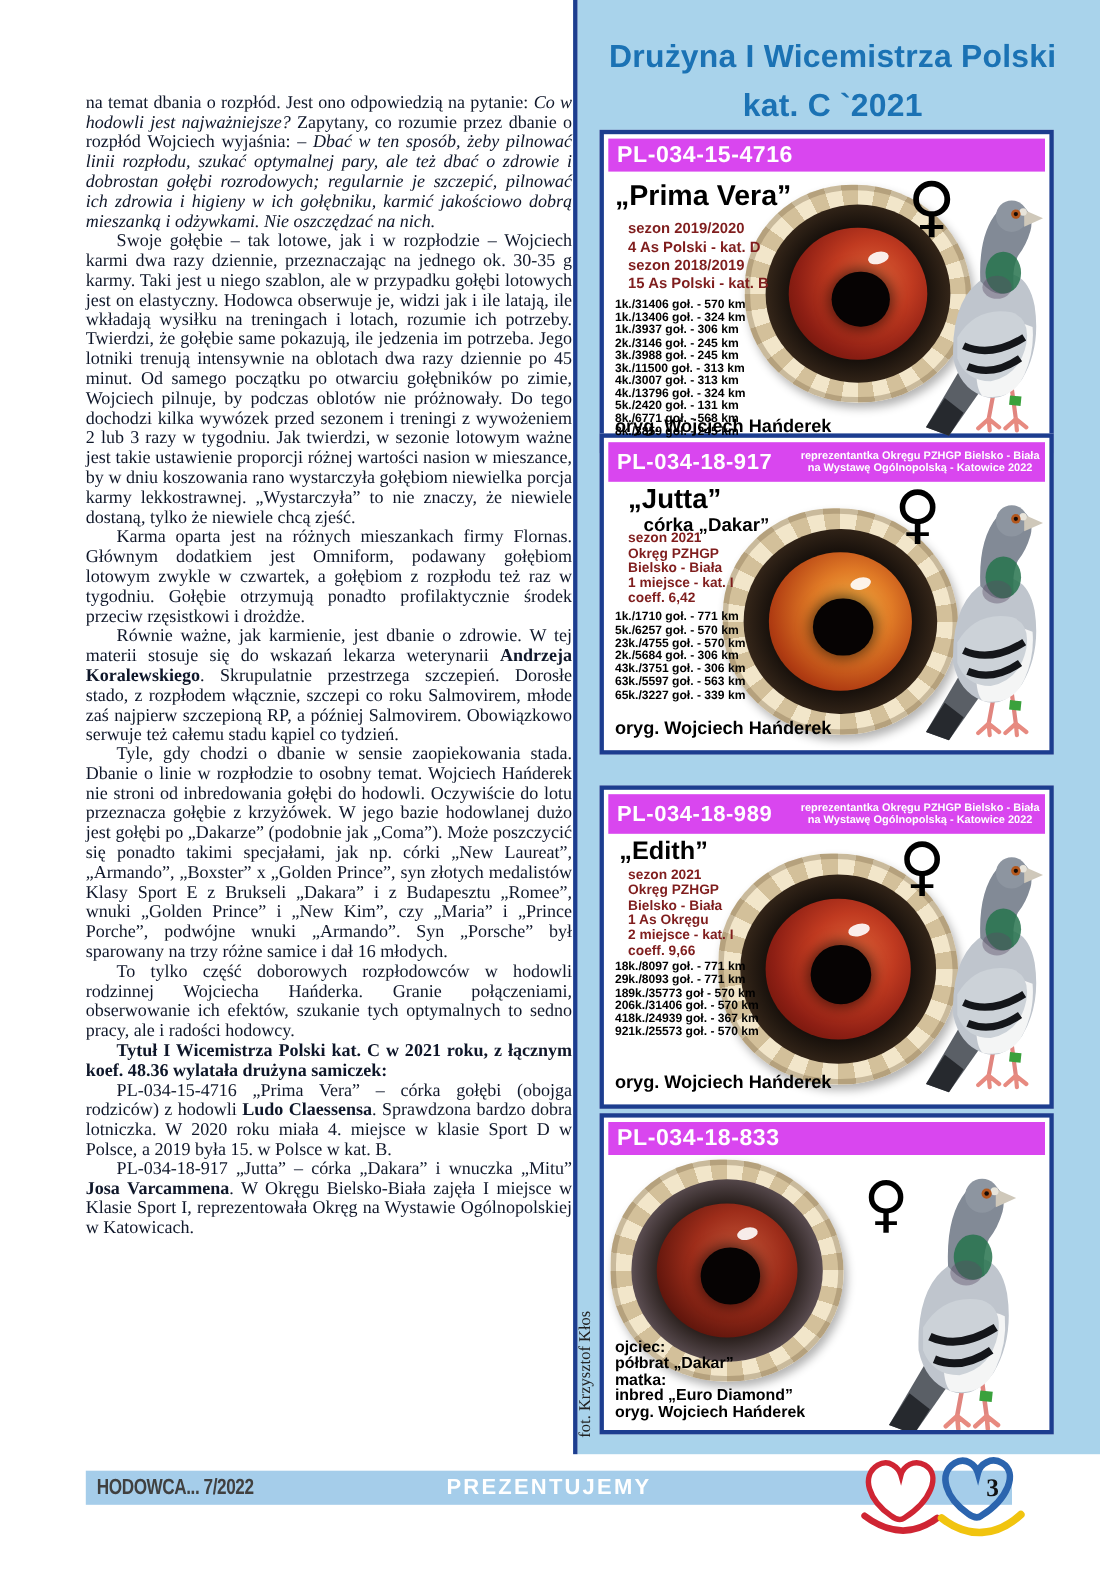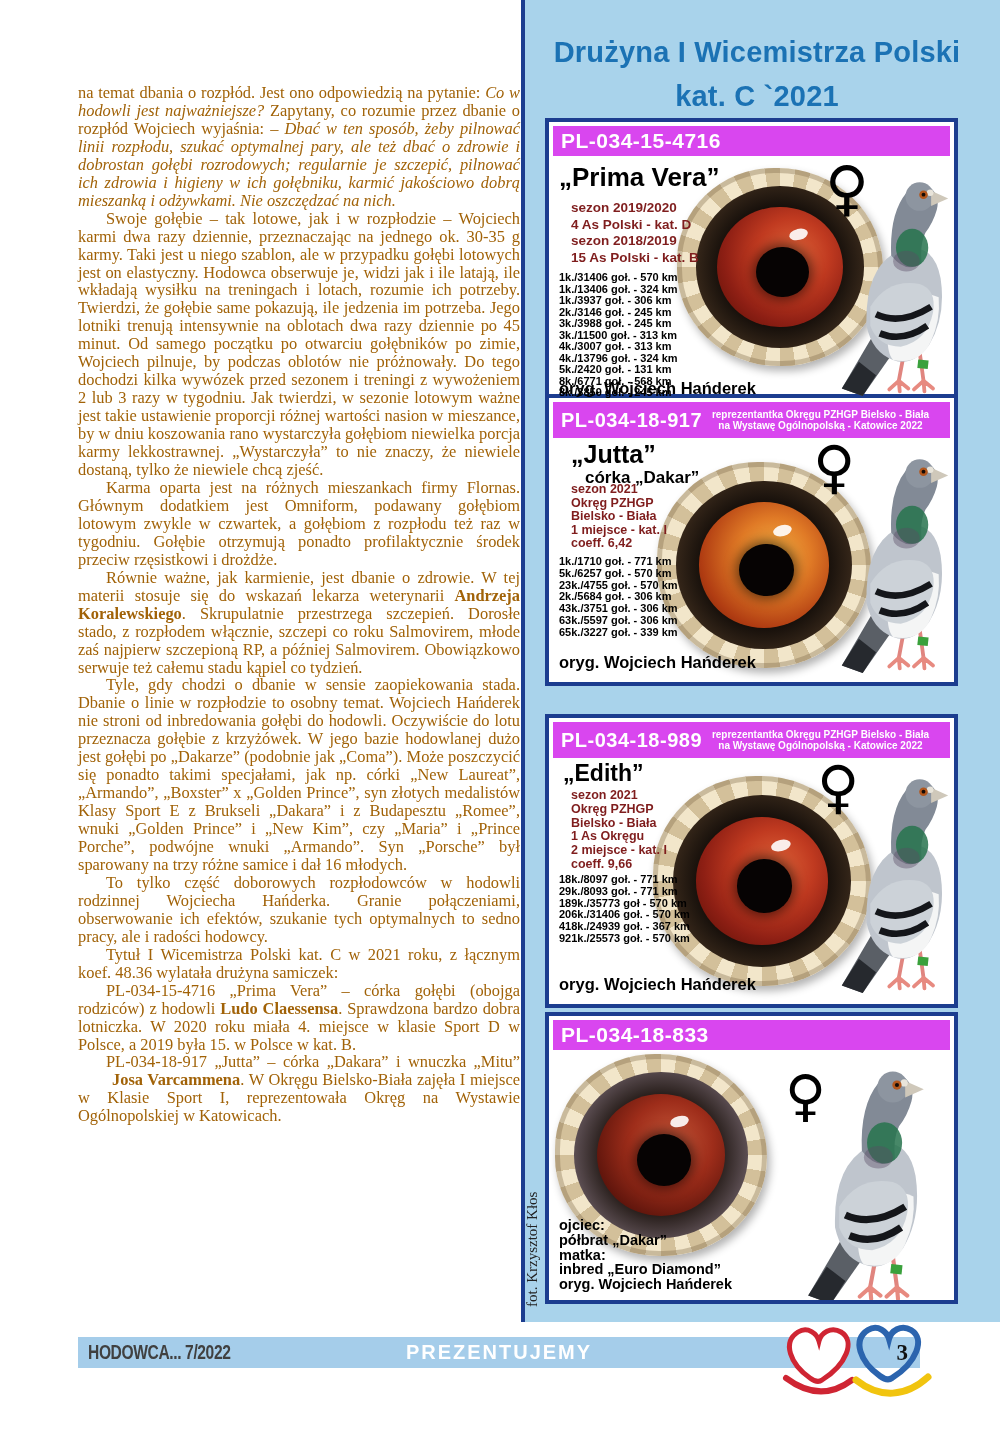--- a/index.html
+++ b/index.html
@@ -1,21 +1,21 @@
 <!DOCTYPE html>
 <html><head>
 <meta charset="utf-8">
 <style>
   html,body{margin:0;padding:0;background:#ffffff;}
   .page{position:relative;width:1000px;height:1433px;background:#ffffff;overflow:hidden;font-family:"Liberation Sans",sans-serif;}
 
   
   .article{position:absolute;left:78px;top:84px;width:442px;
     font-family:"Liberation Serif",serif;font-size:16.4px;line-height:17.95px;
-    text-align:justify;color:#a16207;}
+    text-align:justify;color:#0f172a;}
   .article p{margin:0;text-indent:28px;}
   .article p.noindent{text-indent:0;}
 
   
   .panel-bg{position:absolute;left:525px;top:0;width:475px;height:1322px;background:#a9d3eb;}
   .panel-line{position:absolute;left:521px;top:0;width:4px;height:1322px;background:#1c3d8f;}
   .panel-title{position:absolute;left:527px;top:30px;width:460px;text-align:center;
     font-weight:bold;font-size:29px;line-height:44px;color:#1b72b4;letter-spacing:.2px;}
   .credit-vert{position:absolute;left:524px;top:1125px;height:182px;width:22px;
     writing-mode:vertical-rl;transform:rotate(180deg);
@@ -28,21 +28,21 @@
   .card--2{top:394px;height:292px;}
   .card--3{top:714px;height:294px;}
   .card--4{top:1012px;height:292px;}
 
   .card-header{background:#d946ef;margin:4px 4px 2px 4px;display:flex;align-items:center;position:relative;z-index:5;}
   .card--1 .card-header,.card--4 .card-header{height:30px;}
   .card--2 .card-header,.card--3 .card-header{height:36px;}
   .ring{color:#fff;font-weight:bold;font-size:21px;padding-left:8px;letter-spacing:.5px;white-space:nowrap;}
   .card--2 .ring,.card--3 .ring{font-size:20px;}
   .banner{margin-left:auto;text-align:center;color:#fff;font-weight:bold;
-    font-size:10px;line-height:11px;padding-right:21px;}
+    font-size:10px;line-height:11px;padding-right:5px;}
 
   .card-body{position:relative;width:100%;height:calc(100% - 44px);}
   .card--1 .card-body,.card--4 .card-body{height:calc(100% - 38px);}
 
   
   .eye{position:absolute;z-index:1;border-radius:48% 52% 50% 50%;
     background:repeating-conic-gradient(#f2e6ca 0deg 9deg,#d3c09a 9deg 18deg);
     box-shadow:inset 0 0 0 5px rgba(125,104,72,.35), 3px 5px 9px rgba(0,0,0,.3);}
   .card--1 .eye{left:128px;top:10px;width:206px;height:198px;}
   .card--2 .eye{left:108px;top:22px;width:214px;height:206px;}
@@ -110,23 +110,23 @@
   <div class="panel-bg"></div>
   <div class="panel-line"></div>
 
   <div class="article" id="article">
       <p class="noindent"><span>na temat dbania o rozpłód. Jest ono odpowiedzią na pytanie: </span><span style="font-style: italic;">Co w hodowli jest najważniejsze?</span><span> Zapytany, co rozumie przez dbanie o rozpłód Wojciech wyjaśnia: – </span><span style="font-style: italic;">Dbać w ten sposób, żeby pilnować linii rozpłodu, szukać optymalnej pary, ale też dbać o zdrowie i dobrostan gołębi rozrodowych; regularnie je szczepić, pilnować ich zdrowia i higieny w ich gołębniku, karmić jakościowo dobrą mieszanką i odżywkami. Nie oszczędzać na nich.</span></p>
       <p><span>Swoje gołębie – tak lotowe, jak i w rozpłodzie – Wojciech karmi dwa razy dziennie, przeznaczając na jednego ok. 30-35 g karmy. Taki jest u niego szablon, ale w przypadku gołębi lotowych jest on elastyczny. Hodowca obserwuje je, widzi jak i ile latają, ile wkładają wysiłku na treningach i lotach, rozumie ich potrzeby. Twierdzi, że gołębie same pokazują, ile jedzenia im potrzeba. Jego lotniki trenują intensywnie na oblotach dwa razy dziennie po 45 minut. Od samego początku po otwarciu gołębników po zimie, Wojciech  pilnuje, by podczas oblotów nie próżnowały. Do tego dochodzi kilka wywózek przed sezonem i treningi z wywożeniem 2 lub 3 razy w tygodniu. Jak twierdzi, w sezonie lotowym ważne jest takie ustawienie proporcji różnej wartości nasion w mieszance, by w dniu koszowania rano wystarczyła gołębiom niewielka porcja karmy lekkostrawnej. „Wystarczyła” to nie znaczy, że niewiele dostaną, tylko że niewiele chcą zjeść.</span></p>
       <p><span>Karma oparta jest na różnych mieszankach firmy Flornas. Głównym dodatkiem jest Omniform, podawany gołębiom lotowym zwykle w czwartek, a gołębiom z rozpłodu też raz w tygodniu. Gołębie otrzymują ponadto profilaktycznie środek przeciw rzęsistkowi i drożdże.</span></p>
       <p><span>Równie ważne, jak karmienie, jest dbanie o zdrowie. W tej materii stosuje się do wskazań lekarza weterynarii </span><span style="font-weight: bold;">Andrzeja Koralewskiego</span><span>.  Skrupulatnie przestrzega szczepień.  Dorosłe stado, z rozpłodem włącznie, szczepi co roku Salmovirem, młode  zaś najpierw szczepioną RP, a później Salmovirem.  Obowiązkowo serwuje też całemu stadu kąpiel co tydzień.</span></p>
       <p><span>Tyle, gdy chodzi o dbanie w sensie zaopiekowania stada. Dbanie o linie w rozpłodzie to osobny temat. Wojciech Hańderek nie stroni od inbredowania gołębi do hodowli. Oczywiście do lotu przeznacza gołębie z krzyżówek. W jego bazie hodowlanej dużo jest gołębi po „Dakarze” (podobnie jak „Coma”). Może poszczycić się ponadto takimi specjałami, jak np. córki „New Laureat”, „Armando”, „Boxster” x „Golden Prince”, syn złotych medalistów Klasy Sport E z Brukseli „Dakara” i z Budapesztu „Romee”, wnuki „Golden Prince” i „New Kim”, czy „Maria” i „Prince Porche”, podwójne wnuki „Armando”. Syn „Porsche” był sparowany na trzy różne samice i dał 16 młodych.</span></p>
       <p><span>To tylko część doborowych rozpłodowców w hodowli rodzinnej Wojciecha Hańderka. Granie połączeniami, obserwowanie ich efektów,  szukanie tych optymalnych to sedno pracy, ale i radości hodowcy.</span></p>
-      <p><span style="font-weight: normal;">Tytuł I Wicemistrza Polski kat. C w 2021 roku, z łącznym koef.  48.36 wylatała drużyna samiczek:</span></p>
+      <p><span style="font-weight: bold;">Tytuł I Wicemistrza Polski kat. C w 2021 roku, z łącznym koef.  48.36 wylatała drużyna samiczek:</span></p>
       <p><span>PL-034-15-4716 „Prima Vera” – córka gołębi (obojga rodziców) z hodowli </span><span style="font-weight: bold;">Ludo Claessensa</span><span>. Sprawdzona bardzo dobra lotniczka. W 2020 roku miała 4. miejsce w klasie Sport D w Polsce, a 2019 była 15. w Polsce w kat. B.</span></p>
-      <p><span>PL-034-18-917 „Jutta” – córka „Dakara” i wnuczka „Mitu” </span><span style="font-weight: bold; margin-left: 34px;">Josa Varcammena</span><span>. W Okręgu Bielsko-Biała zajęła I miejsce w Klasie Sport I, reprezentowała Okręg na Wystawie Ogólnopolskiej w Katowicach.</span></p>
+      <p><span>PL-034-18-917 „Jutta” – córka „Dakara” i wnuczka „Mitu” </span><span style="font-weight: bold;">Josa Varcammena</span><span>. W Okręgu Bielsko-Biała zajęła I miejsce w Klasie Sport I, reprezentowała Okręg na Wystawie Ogólnopolskiej w Katowicach.</span></p>
     </div>
 
   <div class="panel-title">
     <div>Drużyna I Wicemistrza Polski</div>
     <div>kat. C `2021</div>
   </div>
 
   <div id="cards">
       <div class="card card--1">
         <div class="card-header">
@@ -197,21 +197,21 @@
             <div>Bielsko - Biała</div>
             <div>1 miejsce - kat. I</div>
             <div>coeff. 6,42</div>
           </div>
           <div class="results">
             <div>1k./1710 goł. - 771 km</div>
             <div>5k./6257 goł. - 570 km</div>
             <div>23k./4755 goł. - 570 km</div>
             <div>2k./5684 goł. - 306 km</div>
             <div>43k./3751 goł. - 306 km</div>
-            <div>63k./5597 goł. - 306 km</div>
+            <div>63k./5597 goł. - 563 km</div>
             <div>65k./3227 goł. - 339 km</div>
           </div>
           <div class="credit">oryg. Wojciech Hańderek</div>
         </div>
       </div>
       <div class="card card--3">
         <div class="card-header">
           <span class="ring">PL-034-18-989</span>
           <div class="banner">
             <div>reprezentantka Okręgu PZHGP Bielsko - Biała</div>

